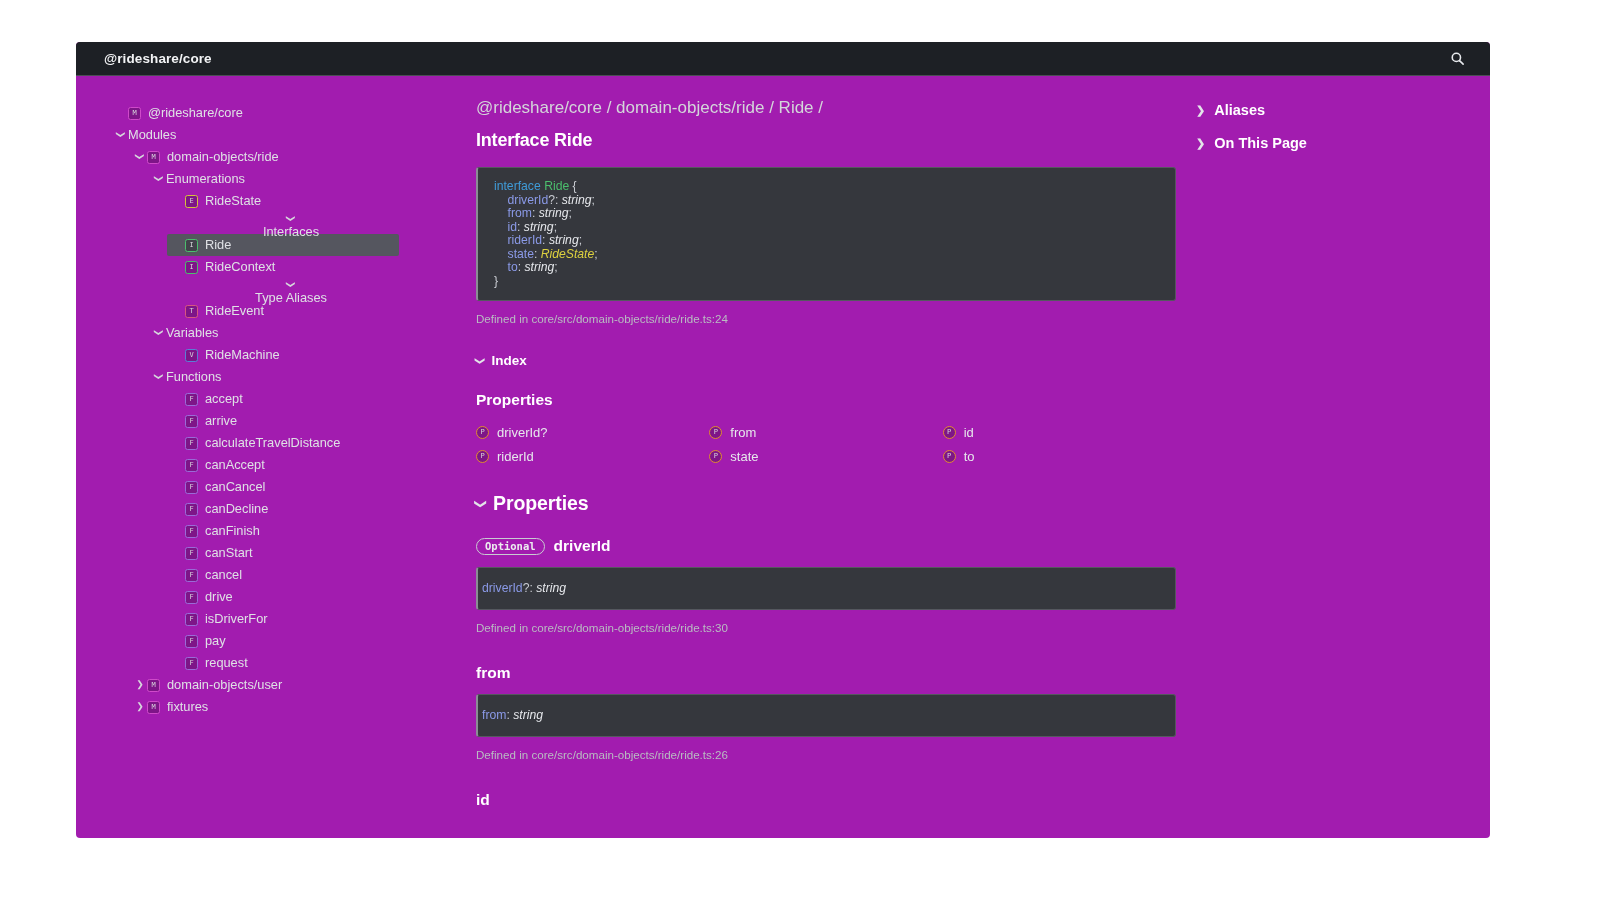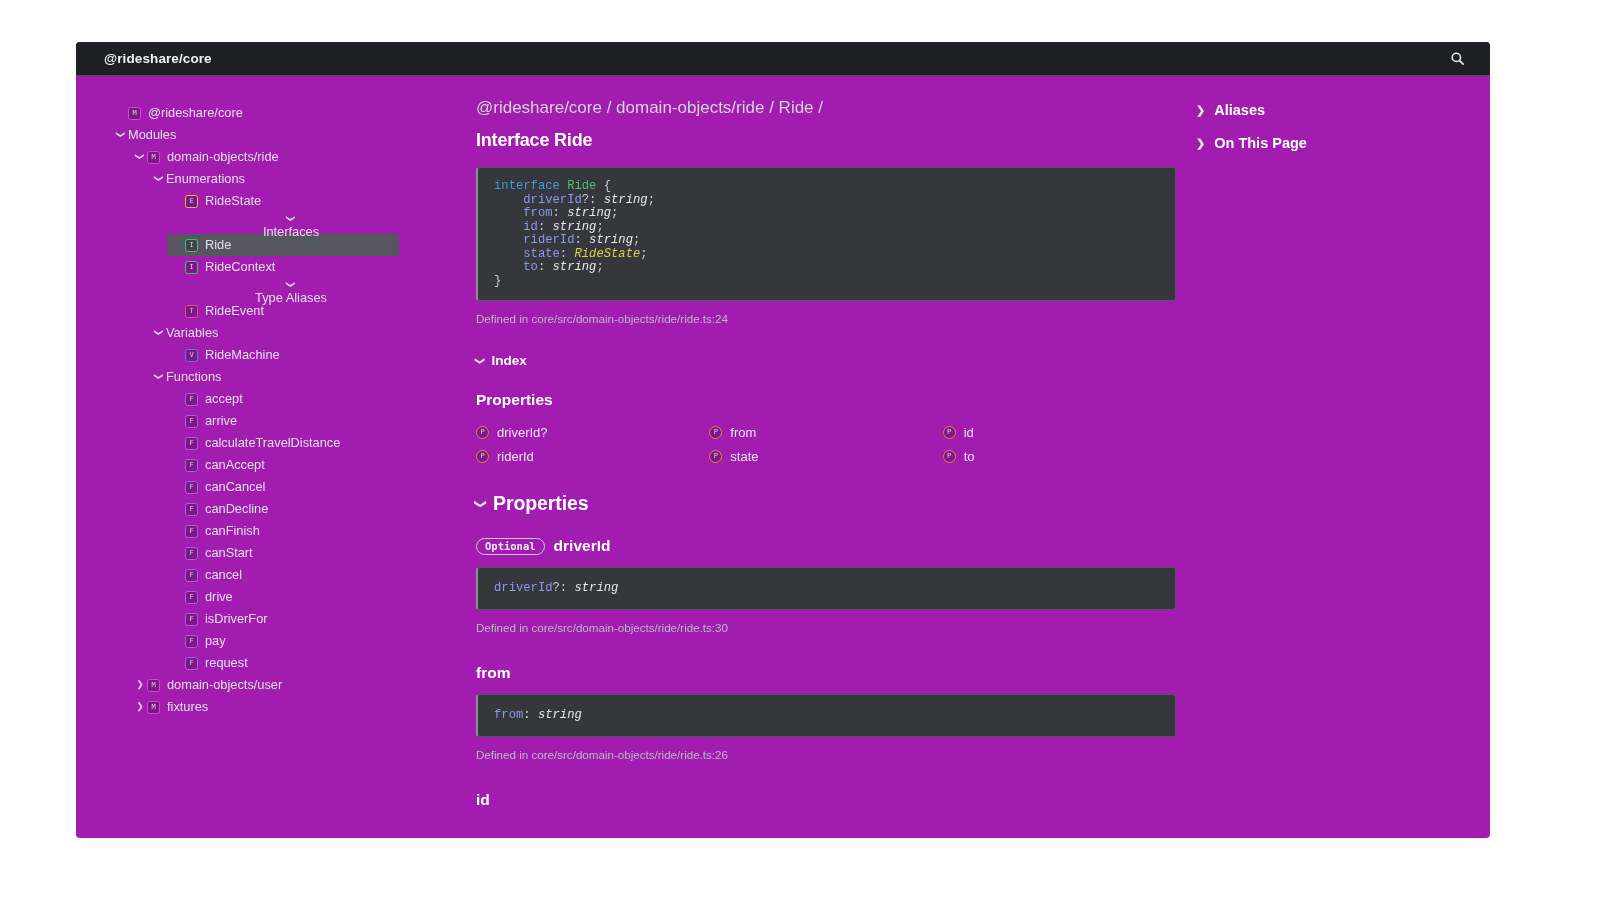--- a/index.html
+++ b/index.html
@@ -131,28 +131,28 @@
     letter-spacing: -.2px;
     margin-bottom: 16px;
   }
 
   .codeblock {
     background: #35373d;
     border: 1px solid #55585f;
     border-left: 2px solid #8a8d95;
     border-radius: 3px;
     padding: 12px 16px;
-    font-family: Liberation Mono, monospace;
+    font-family: Liberation Sans, sans-serif;
     font-size: 12.2px;
     line-height: 1.11;
     color: #c9ccd2;
     white-space: pre;
     overflow: hidden;
   }
-  .codeblock.signature { padding: 13px 16px; line-height: 1.2; }
+  .codeblock.signature { padding: 13px 4px; line-height: 1.2; }
 
   .tok-key   { color: #3f9bd8; }
   .tok-type  { color: #4bbf6d; }
   .tok-prop  { color: #8b9ae8; }
   .tok-str   { color: #e6e8ec; font-style: italic; }
   .tok-enum  { color: #ddd13f; font-style: italic; }
   .tok-punct { color: #c9ccd2; }
 
   .defined-in {
     font-size: 11.6px;

